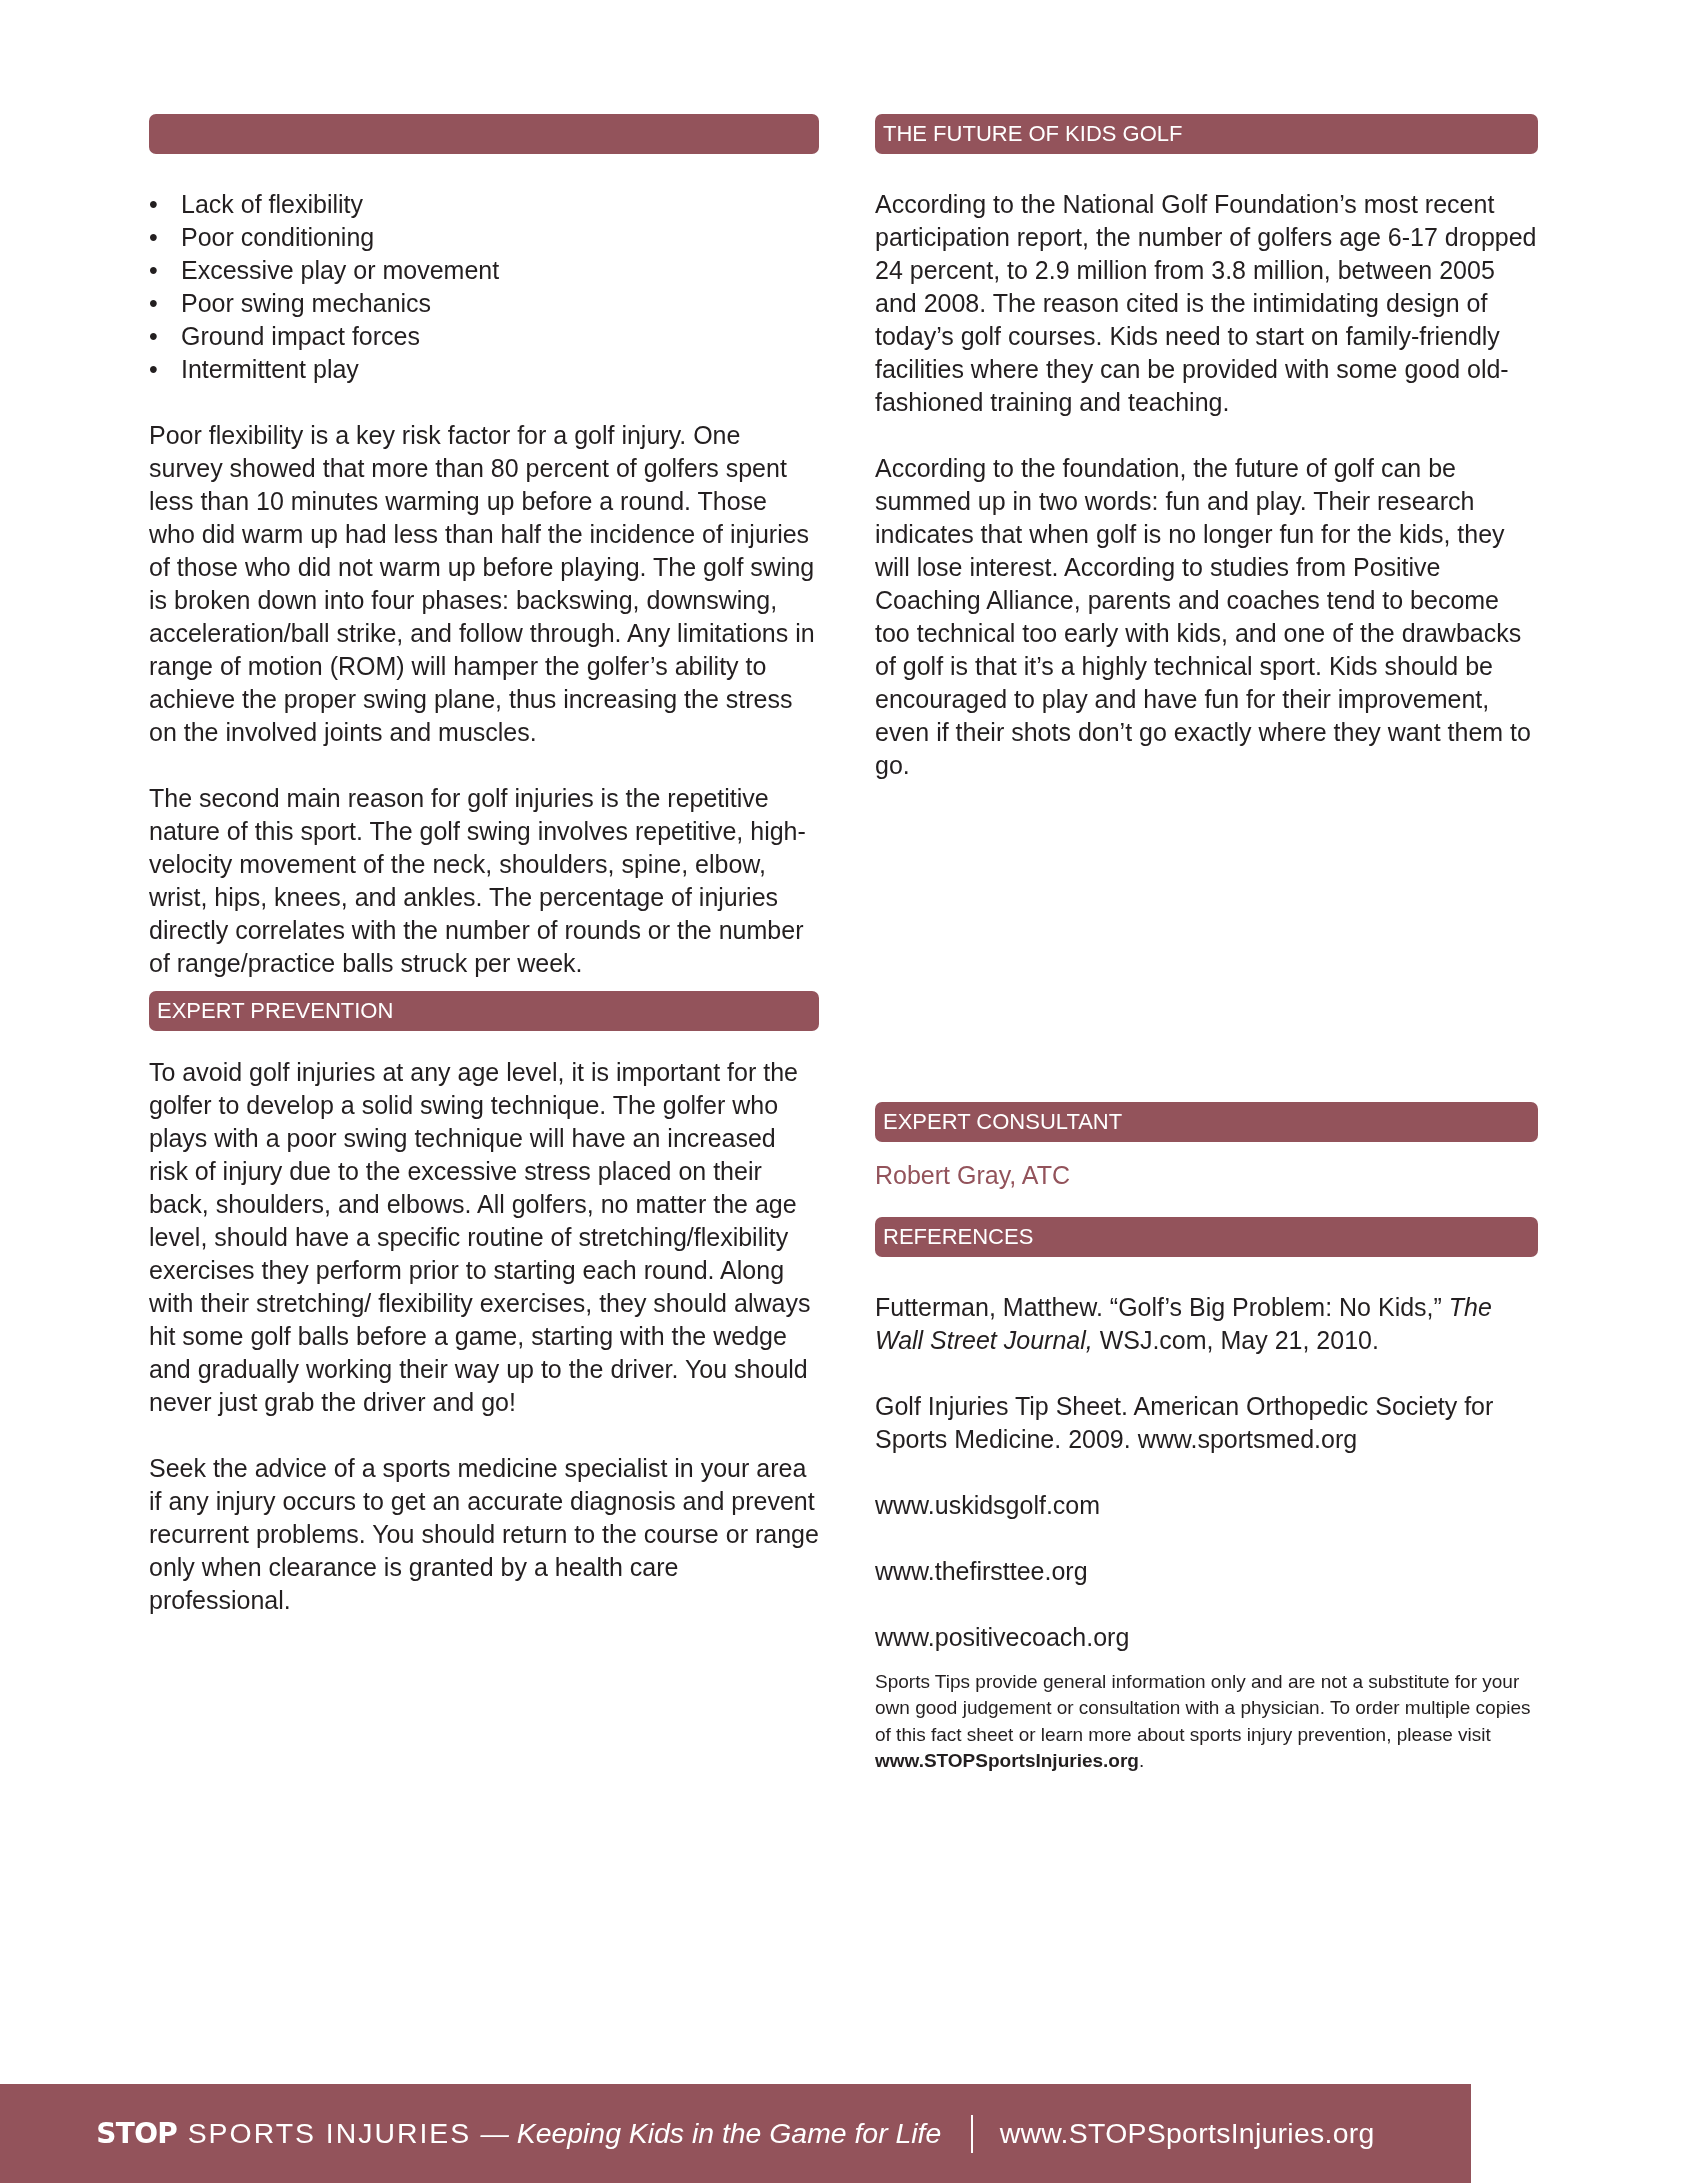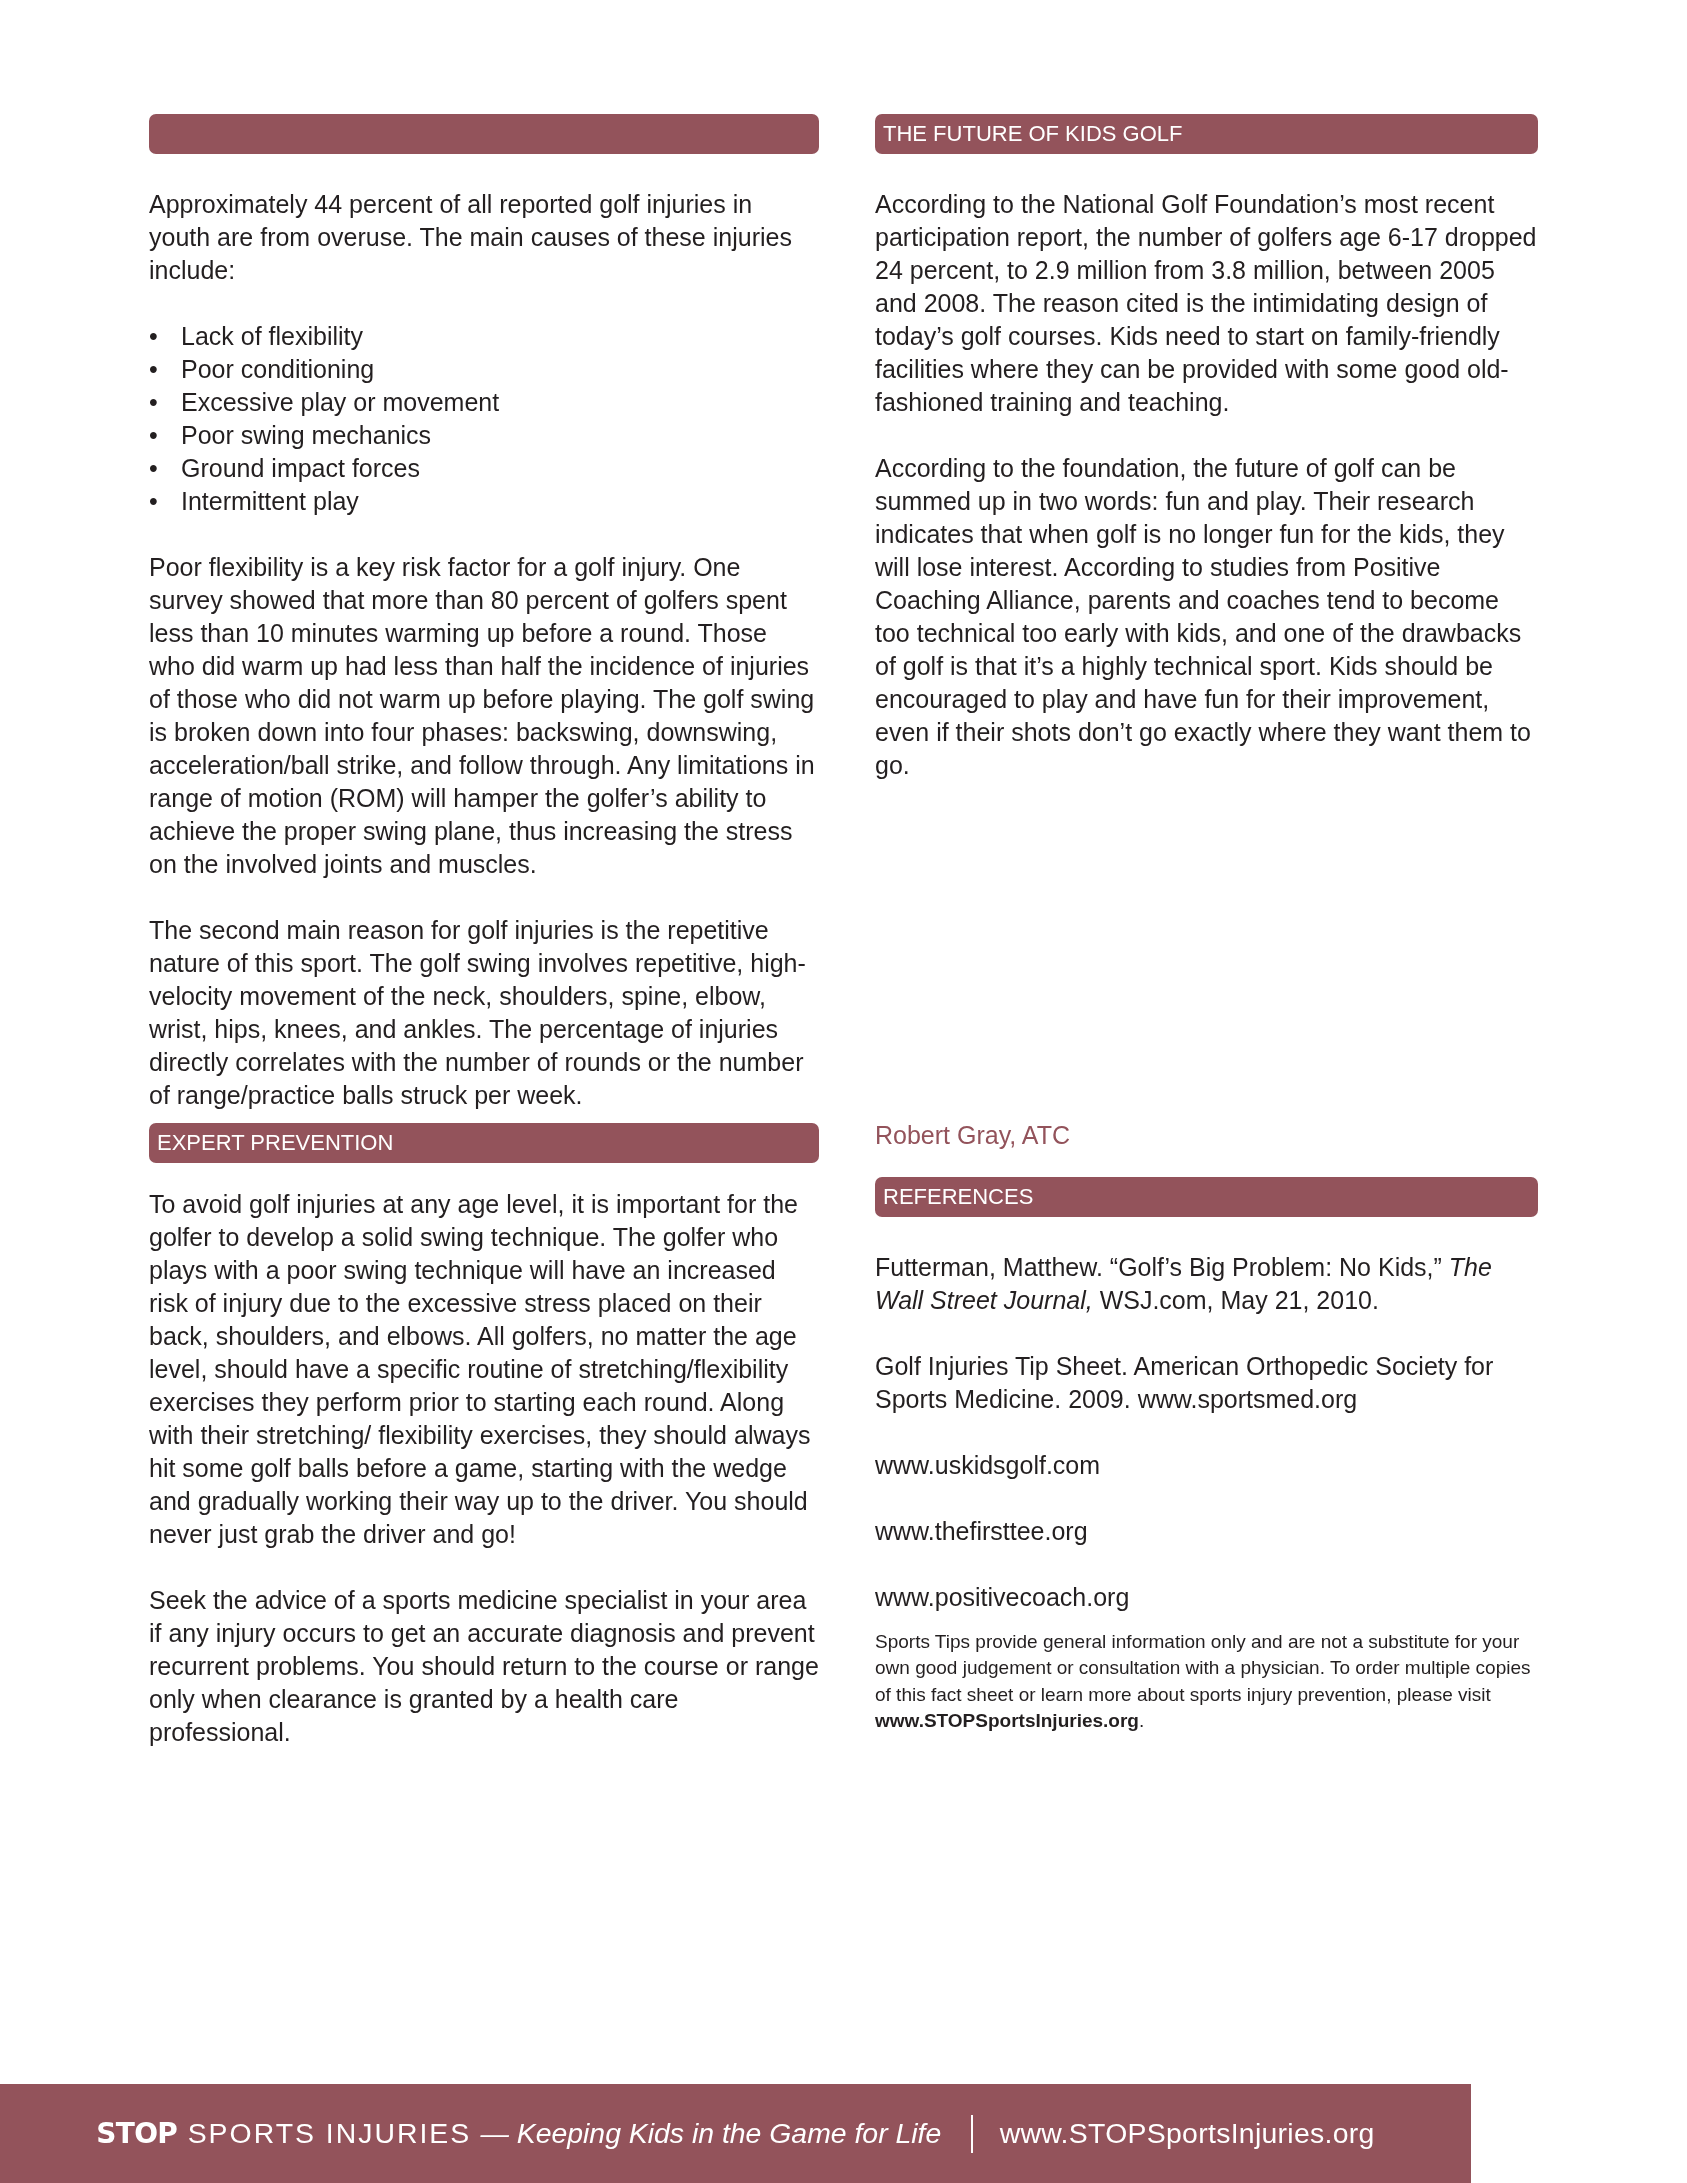--- a/index.html
+++ b/index.html
@@ -38,21 +38,20 @@
     .footer .tagline { font-style: italic; margin-left: 9.3px; }
     .footer .divider { display: inline-block; width: 2px; height: 38px; background: #ffffff; margin: 0 26.5px 0 30px; }
     .footer .url { letter-spacing: 0.3px; }
   </style>
 </head>
 <body>
 
 <div class="col col-left">
   <div class="bar"></div>
   <div class="body-text" style="margin-top:34px;">
-    <p>Approximately 44 percent of all reported golf injuries in youth are from overuse.  The main causes of these injuries include:</p>
     <ul class="bullets">
       <li>Lack of flexibility</li>
       <li>Poor conditioning</li>
       <li>Excessive play or movement</li>
       <li>Poor swing mechanics</li>
       <li>Ground impact forces</li>
       <li>Intermittent play</li>
     </ul>
     <p>Poor flexibility is a key risk factor for a golf injury. One survey showed that more than 80 percent of golfers spent less than 10 minutes warming up before a round. Those who did warm up had less than half the incidence of injuries of those who did not warm up before playing. The golf swing is broken down into four phases: backswing, downswing, acceleration/ball strike, and follow through. Any limitations in range of motion (ROM) will hamper the golfer’s ability to achieve the proper swing plane, thus increasing the stress on the involved joints and muscles.</p>
     <p>The second main reason for golf injuries is the repetitive nature of this sport. The golf swing involves repetitive, high-velocity movement of the neck, shoulders, spine, elbow, wrist, hips, knees, and ankles. The percentage of injuries directly correlates with the number of rounds or the number of range/practice balls struck per week.</p>
@@ -65,20 +64,21 @@
 </div>
 
 <div class="col col-right">
   <div class="bar">THE FUTURE OF KIDS GOLF</div>
   <div class="body-text" style="margin-top:34px;">
     <p>According to the National Golf Foundation’s most recent participation report, the number of golfers age 6-17 dropped 24 percent, to 2.9 million from 3.8 million, between 2005 and 2008. The reason cited is the intimidating design of today’s golf courses. Kids need to start on family-friendly facilities where they can be provided with some good old-fashioned training and teaching.</p>
     <p>According to the foundation, the future of golf can be summed up in two words: fun and play. Their research indicates that when golf is no longer fun for the kids, they will lose interest. According to studies from Positive Coaching Alliance, parents and coaches tend to become too technical too early with kids, and one of the drawbacks of golf is that it’s a highly technical sport. Kids should be encouraged to play and have fun for their improvement, even if their shots don’t go exactly where they want them to go.</p>
   </div>
 
   <div style="position:absolute; top:988px; left:0; width:100%;">
+    <div class="bar">EXPERT CONSULTANT</div>
     <div class="consultant" style="margin-top:17px;">Robert Gray, ATC</div>
     <div class="bar" style="margin-top:25px;">REFERENCES</div>
     <div class="body-text ref" style="margin-top:34px;">
       <p><span>Futterman, Matthew. “Golf’s Big Problem: No Kids,” </span><i>The Wall Street Journal,</i><span> WSJ.com, May 21, 2010.</span></p>
       <p>Golf Injuries Tip Sheet. American Orthopedic Society for Sports Medicine. 2009. www.sportsmed.org</p>
       <p>www.uskidsgolf.com</p>
       <p>www.thefirsttee.org</p>
       <p style="margin-bottom:14.6px;">www.positivecoach.org</p>
     </div>
     <p class="disclaimer"><span>Sports Tips provide general information only and are not a substitute for your own good judgement or consultation with a physician. To order multiple copies of this fact sheet or learn more about sports injury prevention, please visit </span><b>www.STOPSportsInjuries.org</b><span>.</span></p>

